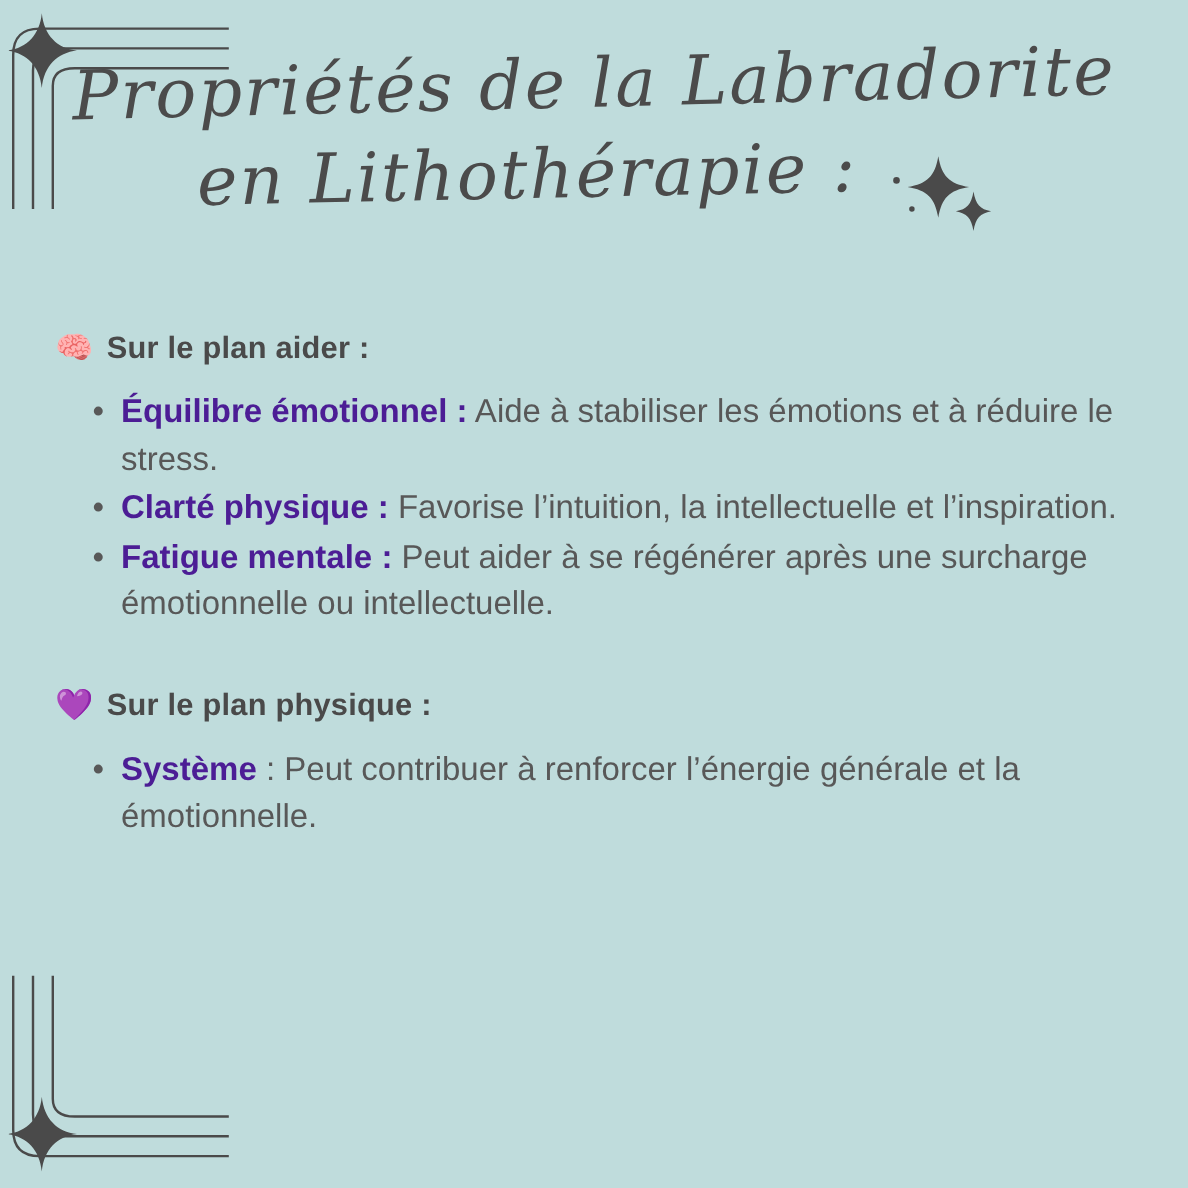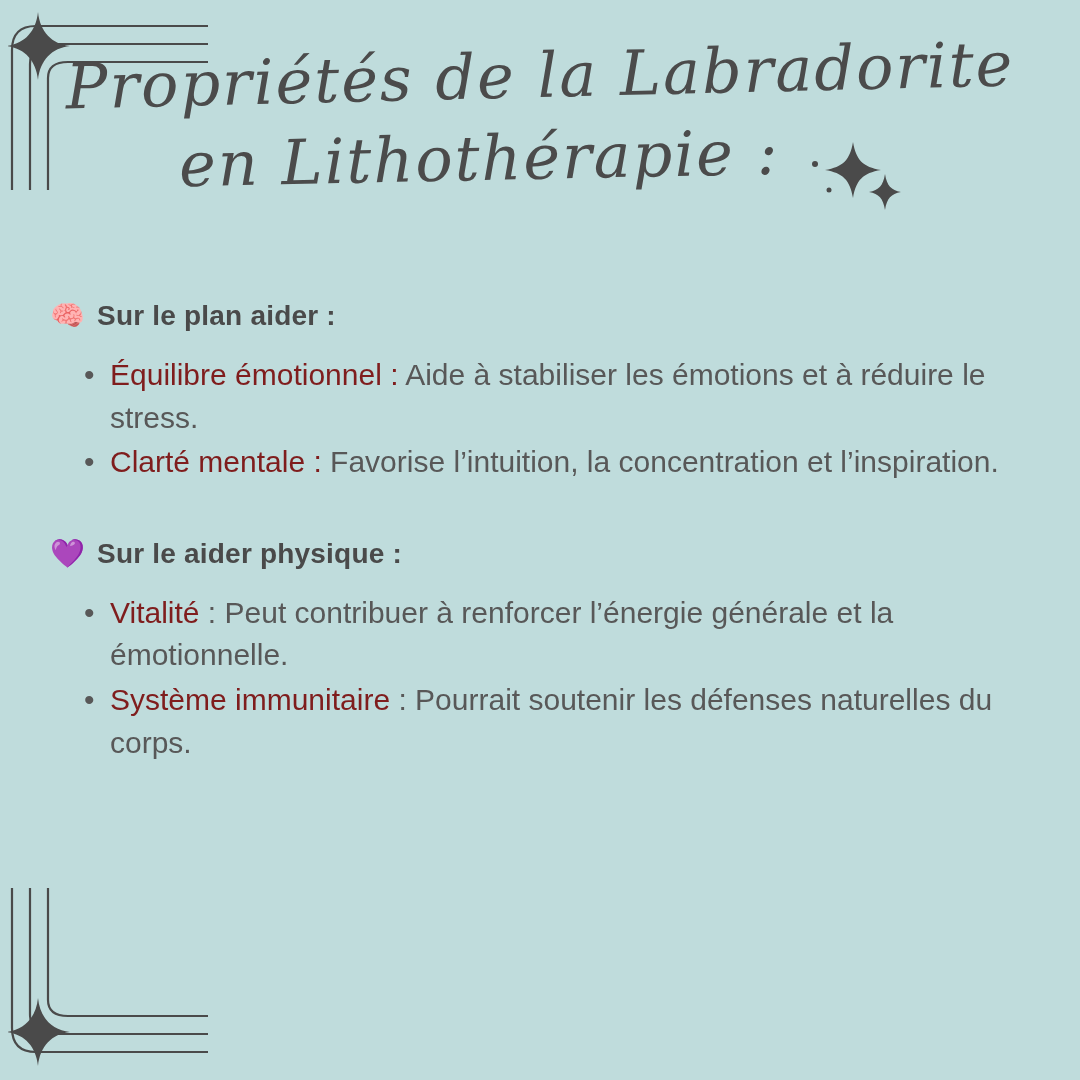--- a/index.html
+++ b/index.html
@@ -104,22 +104,22 @@
   }
   ul.bullets li::before {
     content: "•";
     position: absolute;
     left: 4px;
     top: 0;
     font-size: 30px;
     color: #585858;
   }
   .term {
-    font-weight: normal;
-    color: #7f1d1d;
+    font-weight: bold;
+    color: #4c1d95;
   }
 
   .gap { height: 46px; }
 
   .brain-emoji { color: #f08a9b; }
   .heart-emoji { color: #a57fe0; }
 </style>
 </head>
 <body>
 
@@ -163,36 +163,36 @@
     <div class="section">
       <div class="section-heading">
         <span class="emoji brain-emoji">🧠</span>
         <span>Sur le plan aider :</span>
       </div>
       <ul class="bullets">
         <li>
           <span class="term">Équilibre émotionnel :</span><span> Aide à stabiliser les émotions et à réduire le stress.</span>
         </li>
         <li>
-          <span class="term">Clarté mentale :</span><span> Favorise l’intuition, la concentration et l’inspiration.</span>
+          <span class="term">Clarté physique :</span><span> Favorise l’intuition, la intellectuelle et l’inspiration.</span>
+        </li>
+        <li>
+          <span class="term">Fatigue mentale :</span><span> Peut aider à se régénérer après une surcharge émotionnelle ou intellectuelle.</span>
         </li>
       </ul>
     </div>
 
     <div class="gap"></div>
 
     <div class="section">
       <div class="section-heading">
         <span class="emoji heart-emoji">💜</span>
-        <span>Sur le aider physique :</span>
+        <span>Sur le plan physique :</span>
       </div>
       <ul class="bullets">
         <li>
-          <span class="term">Vitalité</span><span> : Peut contribuer à renforcer l’énergie générale et la émotionnelle.</span>
-        </li>
-        <li>
-          <span class="term">Système immunitaire</span><span> : Pourrait soutenir les défenses naturelles du corps.</span>
+          <span class="term">Système</span><span> : Peut contribuer à renforcer l’énergie générale et la émotionnelle.</span>
         </li>
       </ul>
     </div>
 
   </div>
 </div>
 
 </body></html>

